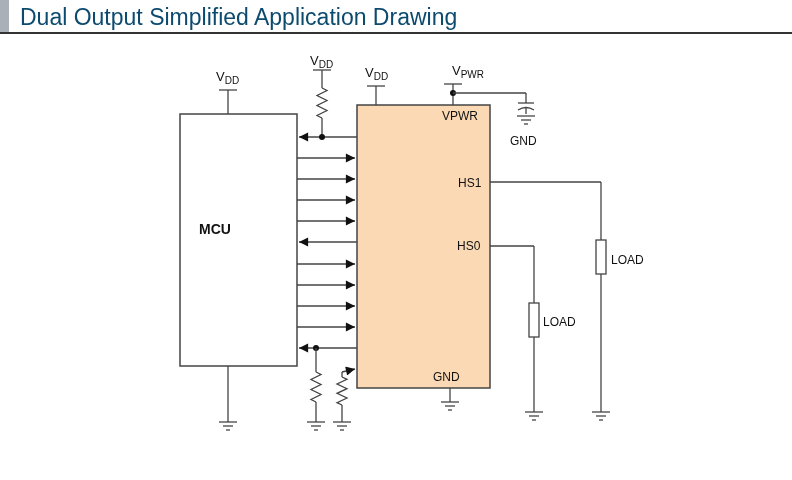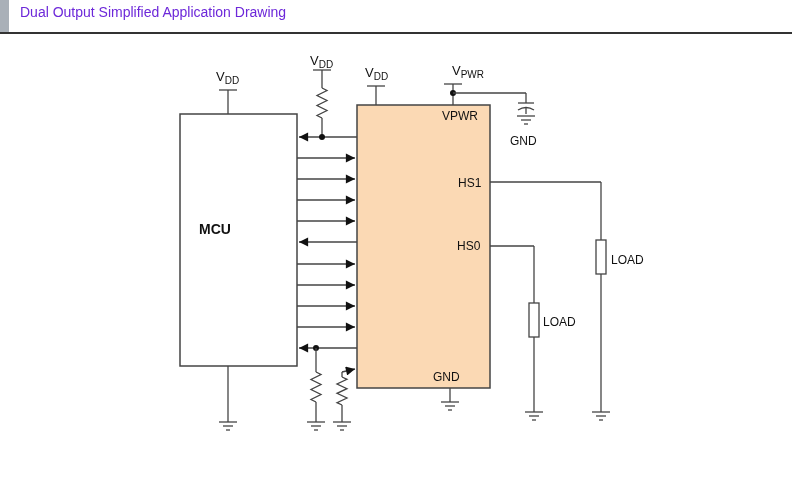--- a/index.html
+++ b/index.html
@@ -1,19 +1,19 @@
 <!DOCTYPE html>
 <html><head>
 <meta charset="utf-8">
 <style>
   html, body { margin:0; padding:0; background:#ffffff; }
   body { width:792px; height:480px; position:relative; overflow:hidden; font-family:"Liberation Sans", sans-serif; }
   .header { position:absolute; left:0; top:0; width:792px; height:33px; }
   .header .bar { position:absolute; left:0; top:0; width:9px; height:33px; background:#a9b0b8; }
-  .header .title { position:absolute; left:20px; top:4px; font-size:14px; color:#6d28d9; }
+  .header .title { position:absolute; left:20px; top:4px; font-size:23px; color:#0c4a6e; }
   .header .rule { position:absolute; left:0; top:32px; width:792px; height:2px; background:#333; }
   svg text { font-family:"Liberation Sans", sans-serif; fill:#111; }
 </style>
 </head>
 <body>
 
 <div class="header">
   <div class="bar"></div>
   <div class="title">Dual Output Simplified Application Drawing</div>
   <div class="rule"></div>

